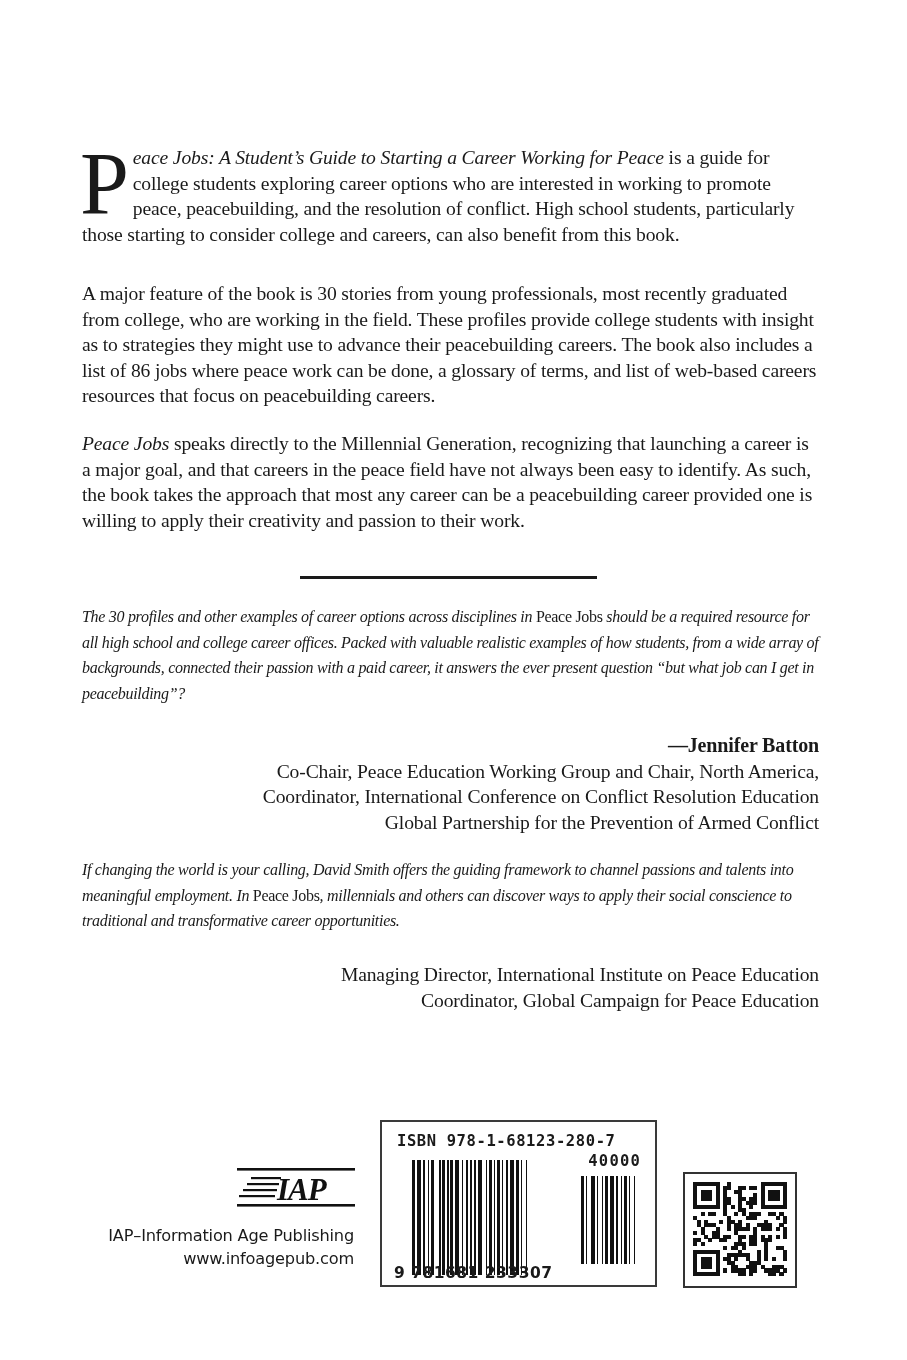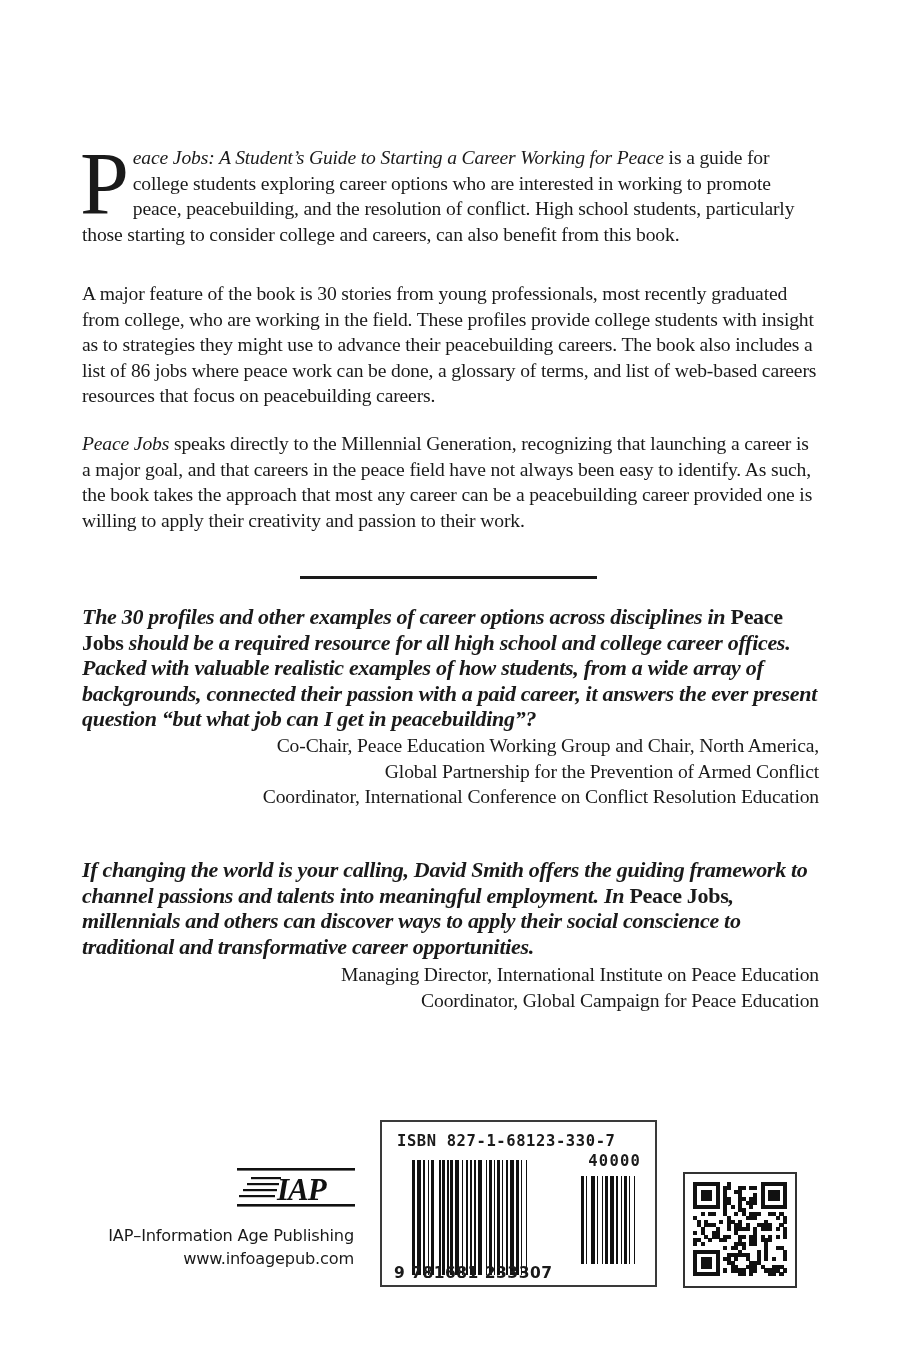--- a/index.html
+++ b/index.html
@@ -10,21 +10,21 @@
   .para .it { font-style: italic; }
   #p1 { top: 145px; }
   #p2 { top: 281px; }
   #p3 { top: 431px; }
 
   .dropcap { float: left; font-size: 88px; line-height: 70px; margin: 4px 4px 0 -2px; height: 72px; font-family: "Liberation Serif", serif; }
   .p1-first { font-style: italic; }
 
   .rule { position: absolute; left: 300px; top: 576px; width: 297px; height: 3px; background: #1a1a1a; }
 
-  .quote { position: absolute; left: 82px; width: 740px; font-style: italic; font-size: 22px; line-height: 25.5px; letter-spacing: -0.3px; margin: 0; font-weight: bold; }
+  .quote { position: absolute; left: 82px; width: 740px; font-style: italic; font-size: 16px; line-height: 25.5px; letter-spacing: -0.3px; margin: 0; }
   .quote .up { font-style: normal; }
   #q1 { top: 604px; }
   #q2 { top: 857px; }
 
   .attrib { position: absolute; right: 88px; text-align: right; font-size: 19.6px; line-height: 25.5px; letter-spacing: -0.15px; }
   .attrib .name { font-weight: bold; font-size: 20px; }
   #a1 { top: 733px; }
   #a2 { top: 962px; }
 
   
@@ -62,23 +62,24 @@
     <span class="it">Peace Jobs</span><span> speaks directly to the Millennial Generation, recognizing that launching a career is a major goal, and that careers in the peace field have not always been easy to identify. As such, the book takes the approach that most any career can be a peacebuilding career provided one is willing to apply their creativity and passion to their work.</span>
   </p>
 
   <div class="rule"></div>
 
   <p class="quote" id="q1">
     <span>The 30 profiles and other examples of career options across disciplines in </span><span class="up">Peace Jobs</span><span> should be a required resource for all high school and college career offices. Packed with valuable realistic examples of how students, from a wide array of backgrounds, connected their passion with a paid career, it answers the ever present question “but what job can I get in peacebuilding”?</span>
   </p>
 
   <div class="attrib" id="a1">
+    <div class="name">—Jennifer Batton</div>
     <div>Co-Chair, Peace Education Working Group and Chair, North America,</div>
+    <div>Coordinator, International Conference on Conflict Resolution Education</div>
     <div>Global Partnership for the Prevention of Armed Conflict</div>
-    <div>Coordinator, International Conference on Conflict Resolution Education</div>
   </div>
 
   <p class="quote" id="q2">
     <span>If changing the world is your calling, David Smith offers the guiding framework to channel passions and talents into meaningful employment. In </span><span class="up">Peace Jobs</span><span>, millennials and others can discover ways to apply their social conscience to traditional and transformative career opportunities.</span>
   </p>
 
   <div class="attrib" id="a2">
     <div>Managing Director, International Institute on Peace Education</div>
     <div>Coordinator, Global Campaign for Peace Education</div>
   </div>
@@ -92,21 +93,21 @@
     <rect x="2" y="27" width="36" height="2.2" fill="#111"></rect>
     <text x="40" y="32" font-family="Liberation Serif, serif" font-weight="bold" font-style="italic" font-size="31" fill="#111" letter-spacing="-1">IAP</text>
   </svg>
 
   <div class="publisher">
     <div>IAP–Information Age Publishing</div>
     <div>www.infoagepub.com</div>
   </div>
 
   <div class="barcode-box">
-    <div class="isbn-text">ISBN 827-1-68123-330-7</div>
+    <div class="isbn-text">ISBN 978-1-68123-280-7</div>
     <div class="price-text">40000</div>
     <div class="bars-main" id="bars-main">
         <div class="bar" style="left: 0px; width: 2.8px;"></div>
         <div class="bar" style="left: 4.8px; width: 4.2px;"></div>
         <div class="bar" style="left: 11.2px; width: 1.4px;"></div>
         <div class="bar" style="left: 16px; width: 1.4px;"></div>
         <div class="bar" style="left: 19.2px; width: 2.8px;"></div>
         <div class="bar" style="left: 27.2px; width: 1.4px;"></div>
         <div class="bar" style="left: 30.4px; width: 2.8px;"></div>
         <div class="bar" style="left: 35.2px; width: 1.4px;"></div>

